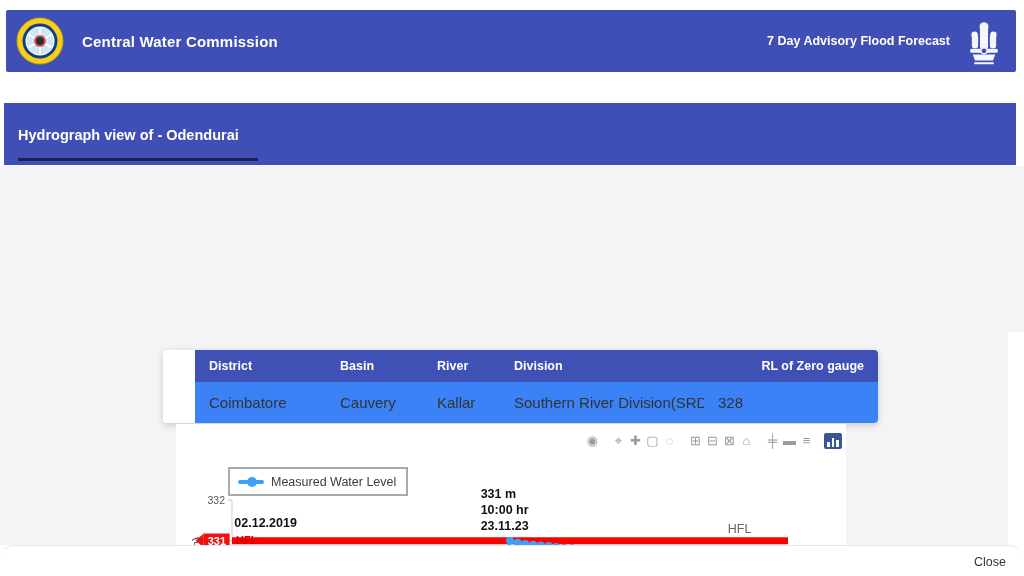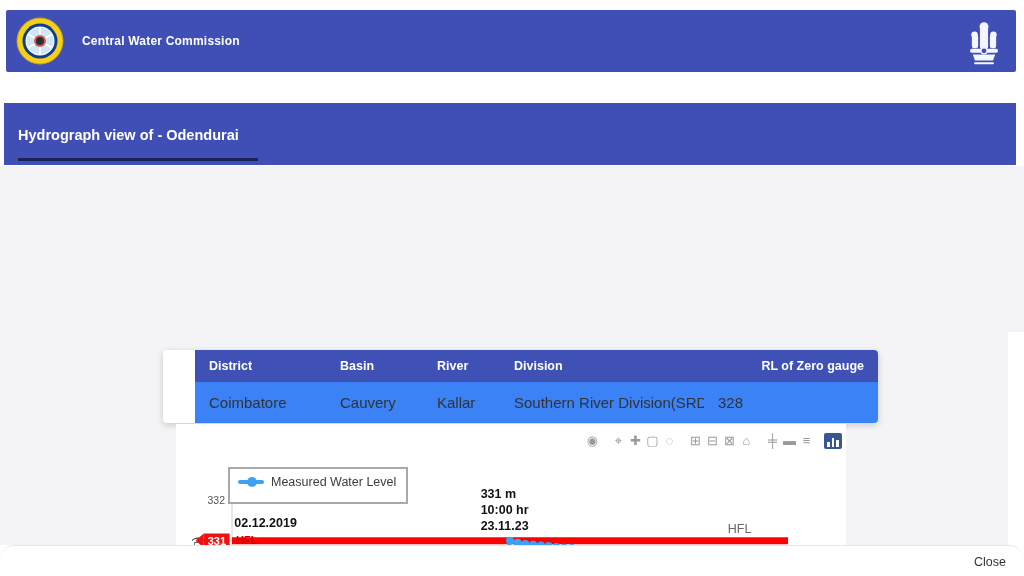--- a/index.html
+++ b/index.html
@@ -4,21 +4,21 @@
 <style>
   html,body{margin:0;padding:0;}
   body{width:1024px;height:576px;position:relative;overflow:hidden;background:#ffffff;
        font-family:"Liberation Sans", sans-serif; -webkit-font-smoothing:antialiased;}
 
   
   .topbar{position:absolute;left:6px;top:10px;width:1010px;height:62px;background:#3f4fb5;
           border-radius:2px;display:flex;align-items:center;}
   .cwc-logo{position:absolute;left:10px;top:7px;width:48px;height:48px;}
   .topbar-title{position:absolute;left:76px;top:50%;transform:translateY(-50%);
-                color:#fff;font-size:12px;font-weight:600;letter-spacing:.2px;}
+                color:#fff;font-size:15px;font-weight:600;letter-spacing:.2px;}
   .topbar-right{position:absolute;right:66px;top:50%;transform:translateY(-50%);
                 color:#fff;font-size:12.5px;font-weight:700;}
   .emblem{position:absolute;right:14px;top:8px;width:36px;height:48px;}
 
   .subbar{position:absolute;left:4px;top:103px;width:1012px;height:62px;background:#3f4fb5;}
   .subbar-title{position:absolute;left:14px;top:24px;color:#fff;font-size:14.5px;font-weight:700;}
   .subbar-underline{position:absolute;left:14px;bottom:4px;width:240px;height:3px;background:rgba(0,0,0,.55);}
 
   
   .content{position:absolute;left:0;top:166px;width:1024px;height:379px;background:#f4f4f6;}
@@ -41,21 +41,21 @@
   
   .modebar{position:absolute;top:8px;right:4px;display:flex;align-items:center;height:18px;}
   .mb-icon{color:#9a9a9a;font-size:13px;line-height:18px;width:17px;text-align:center;cursor:pointer;user-select:none;}
   .mb-gap{margin-right:9px;}
   .mb-logo{width:18px;height:16px;background:#3a5795;border-radius:2px;display:flex;align-items:flex-end;
            justify-content:center;gap:2px;padding:2px 2px;box-sizing:border-box;cursor:pointer;}
   .mb-logo i{display:block;width:2.5px;background:#fff;}
   .mb-logo .b1{height:5px;} .mb-logo .b2{height:9px;} .mb-logo .b3{height:7px;}
 
   
-  .legend{position:absolute;left:52px;top:43px;height:25px;padding:0 10px 8px 8px;background:#fff;
+  .legend{position:absolute;left:52px;top:43px;height:25px;padding:0 10px 0 8px;background:#fff;
           border:2px solid #a9a9a9;display:flex;align-items:center;gap:7px;cursor:pointer;}
   .legend-marker{position:relative;width:26px;height:4px;background:#3fa1f3;border-radius:2px;}
   .legend-marker::after{content:"";position:absolute;left:9px;top:-3px;width:10px;height:10px;
           border-radius:50%;background:#3fa1f3;}
   .legend-label{font-size:12.5px;color:#3c3c3c;}
 
   
   .y-title{position:absolute;left:21px;top:157px;transform:translate(-50%,-50%) rotate(-90deg);
            font-size:12.5px;color:#444;white-space:nowrap;}
 
@@ -81,20 +81,21 @@
   <svg class="cwc-logo" viewBox="0 0 48 48">
     <circle cx="24" cy="24" r="23" fill="#f6cf1b" stroke="#caa60a" stroke-width="1"></circle>
     <circle cx="24" cy="24" r="17.5" fill="#0f3e8f"></circle>
     <circle cx="24" cy="24" r="14.5" fill="#ffffff"></circle>
     <circle cx="24" cy="24" r="13.5" fill="#cfe6f7"></circle>
     <path d="M24 10.5 L24 37.5 M12.5 17.5 L35.5 30.5 M35.5 17.5 L12.5 30.5" stroke="#ffffff" stroke-width="2"></path>
     <circle cx="24" cy="24" r="6" fill="#e2574c"></circle>
     <circle cx="24" cy="24" r="4" fill="#26303a"></circle>
   </svg>
   <div class="topbar-title">Central Water Commission</div>
+  <div class="topbar-right">7 Day Advisory Flood Forecast</div>
   <svg class="emblem" viewBox="0 0 40 52">
     <g fill="#ffffff" opacity="0.95">
       <circle cx="20" cy="9" r="5"></circle>
       <rect x="15.5" y="9" width="9" height="25" rx="3"></rect>
       <circle cx="9.5" cy="18" r="3.6"></circle>
       <rect x="6.5" y="18" width="7" height="15" rx="2.5"></rect>
       <circle cx="30.5" cy="18" r="3.6"></circle>
       <rect x="26.5" y="18" width="7" height="15" rx="2.5"></rect>
       <rect x="4.5" y="33.5" width="31" height="4.5" rx="2"></rect>
       <circle cx="20" cy="35.8" r="3.4" fill="#3f4fb5" stroke="#ffffff" stroke-width="1.4"></circle>

